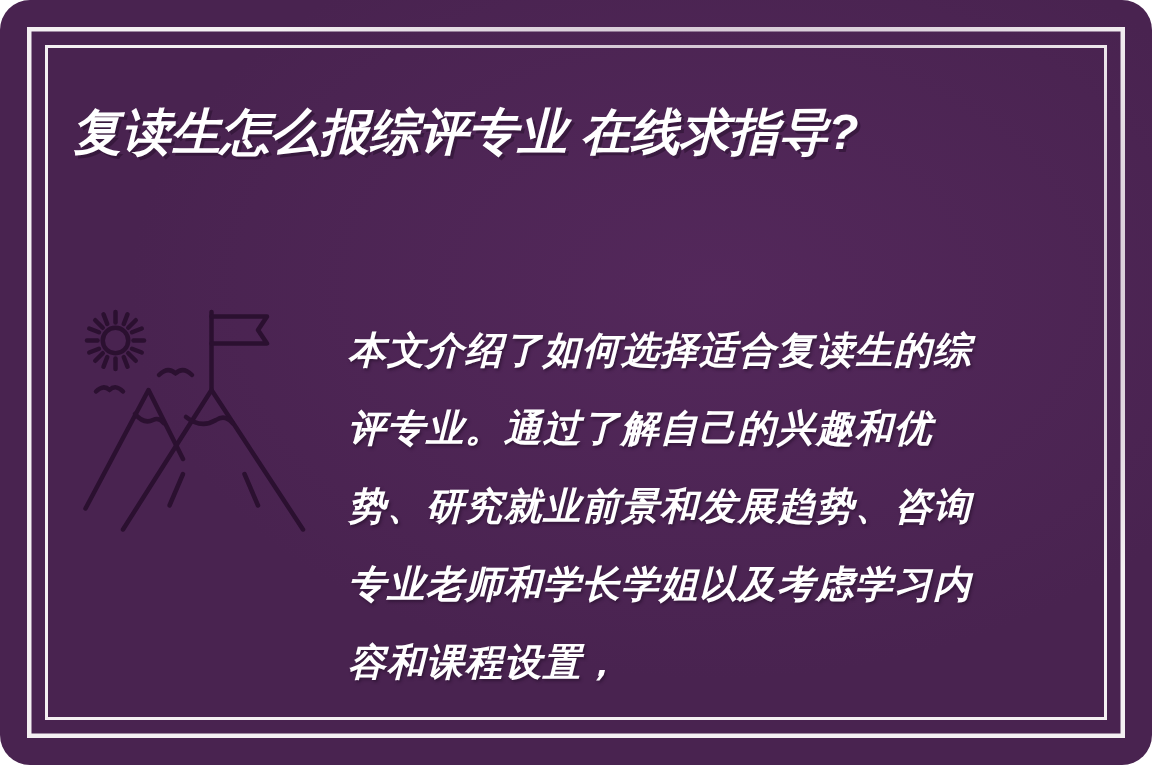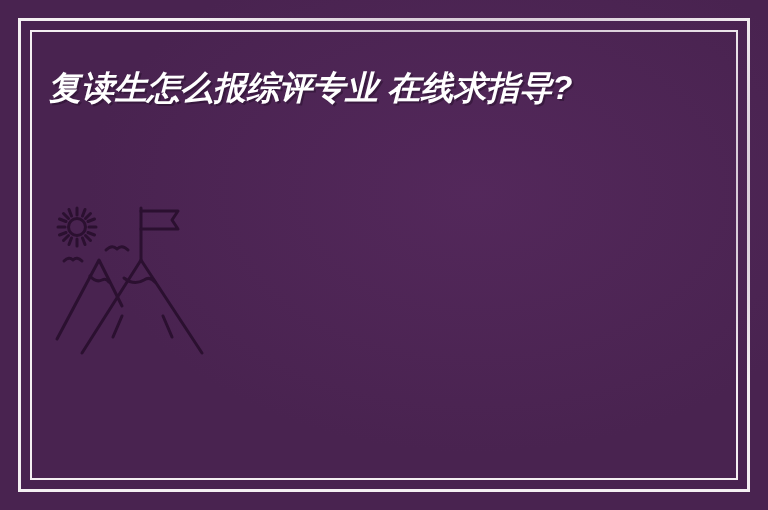--- a/index.html
+++ b/index.html
@@ -12,20 +12,21 @@
     overflow: hidden;
     font-family: "Liberation Sans", sans-serif;
   }
 
   .poster {
     position: relative;
     width: 768px;
     height: 510px;
     background: #492350;
     box-sizing: border-box;
+    border-radius: 20px;
   }
 
   
   .poster::after {
     content: "";
     position: absolute;
     inset: 0;
     pointer-events: none;
     background: radial-gradient(ellipse at 62% 38%, rgba(92,44,100,0.55) 0%, rgba(73,35,80,0.0) 58%);
   }
@@ -158,15 +159,16 @@
 
         <g>
           <path d="M30 155 L89 62 L150 155"></path>
           <path d="M72 80 q10 8 20 2 q6 -4 11 2"></path>
           <line x1="61" y1="139" x2="70" y2="118"></line>
           <line x1="120" y1="139" x2="111" y2="118"></line>
         </g>
       </svg>
     </div>
 
+    <div class="body-text">本文介绍了如何选择适合复读生的综评专业。通过了解自己的兴趣和优势、研究就业前景和发展趋势、咨询专业老师和学长学姐以及考虑学习内容和课程设置，</div>
 
   </div>
 </div>
 
 </body></html>

